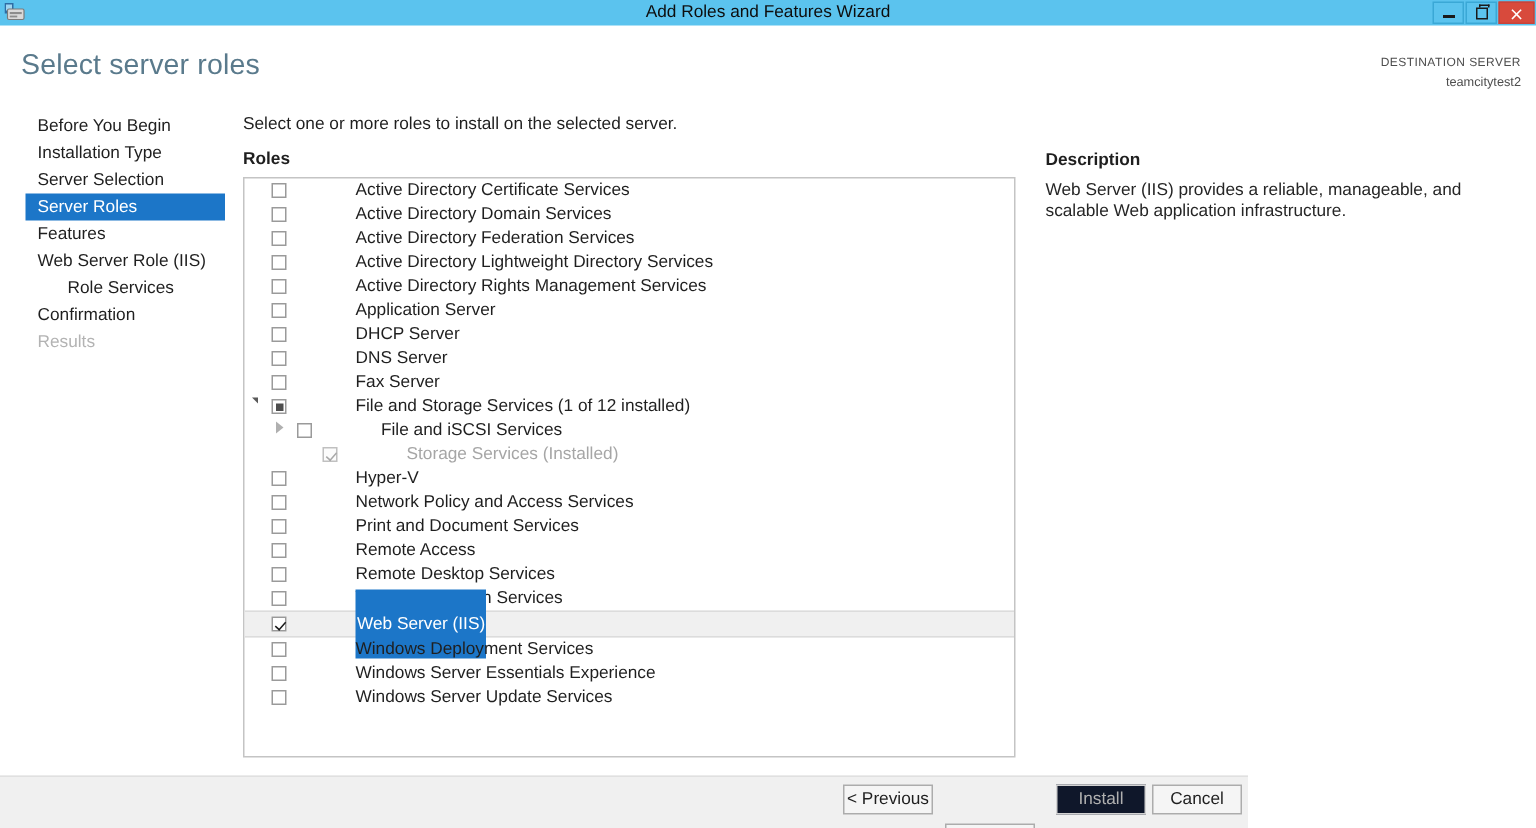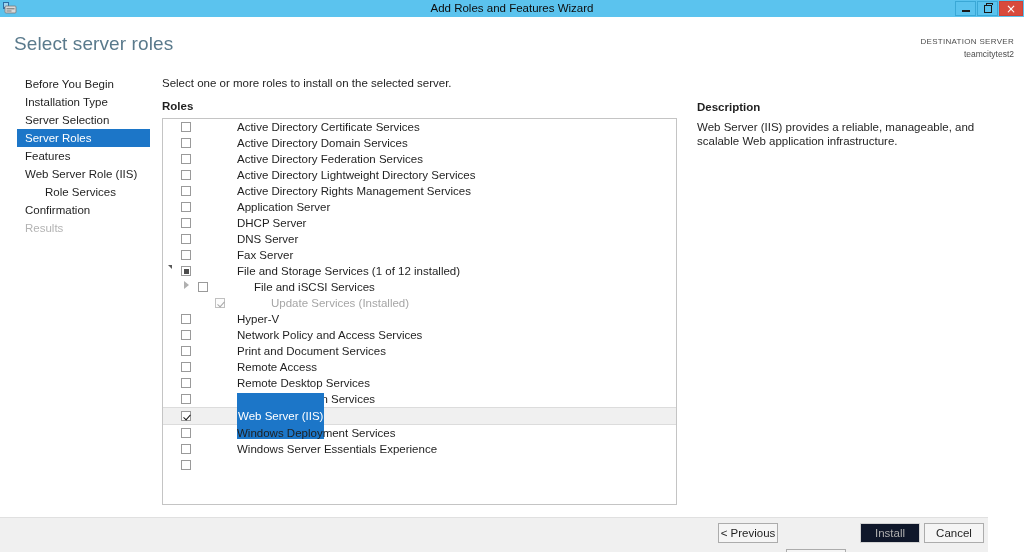--- a/index.html
+++ b/index.html
@@ -279,21 +279,21 @@
     width: 320px;
     font-size: 11.5px;
     line-height: 14px;
     color: #262626;
   }
 
   
   #footer {
     position: absolute;
     left: 0; bottom: 0;
-    width: 988px; height: 34px;
+    width: 832px; height: 34px;
     background: #f0f0f0;
     border-top: 1px solid #e0e0e0;
   }
   .foot-btn {
     position: absolute;
     top: 5px;
     height: 20px;
     line-height: 18px;
     text-align: center;
     font-size: 11.5px;
@@ -394,21 +394,21 @@
       <span class="cb partial"></span>
       <span class="role-label">File and Storage Services (1 of 12 installed)</span>
     </div>
     <div class="role-row indent1">
       <span class="expander indent1"><span class="tri-closed"></span></span>
       <span class="cb"></span>
       <span class="role-label">File and iSCSI Services</span>
     </div>
     <div class="role-row indent2">
       <span class="cb installed"></span>
-      <span class="role-label dim">Update Services (Installed)</span>
+      <span class="role-label dim">Storage Services (Installed)</span>
     </div>
     <div class="role-row">
       <span class="cb"></span>
       <span class="role-label">Hyper-V</span>
     </div>
     <div class="role-row">
       <span class="cb"></span>
       <span class="role-label">Network Policy and Access Services</span>
     </div>
     <div class="role-row">
@@ -434,20 +434,21 @@
     <div class="role-row">
       <span class="cb"></span>
       <span class="role-label">Windows Deployment Services</span>
     </div>
     <div class="role-row">
       <span class="cb"></span>
       <span class="role-label">Windows Server Essentials Experience</span>
     </div>
     <div class="role-row">
       <span class="cb"></span>
+      <span class="role-label">Windows Server Update Services</span>
     </div>
   </div>
 
 <div id="desc-title">Description</div>
 <div id="desc-text">Web Server (IIS) provides a reliable, manageable, and scalable Web application infrastructure.</div>
 
 <div id="footer">
   <div class="foot-btn" id="btn-previous">&lt; Previous</div>
   <div class="foot-btn" id="btn-next">Next &gt;</div>
   <div class="foot-btn" id="btn-install">Install</div>

